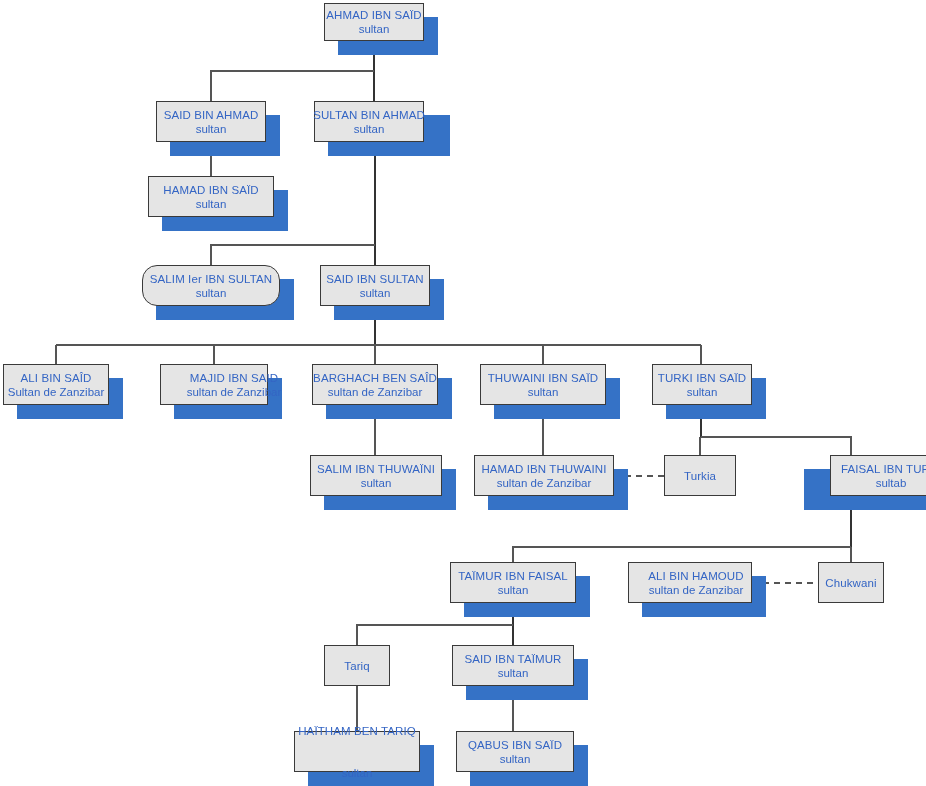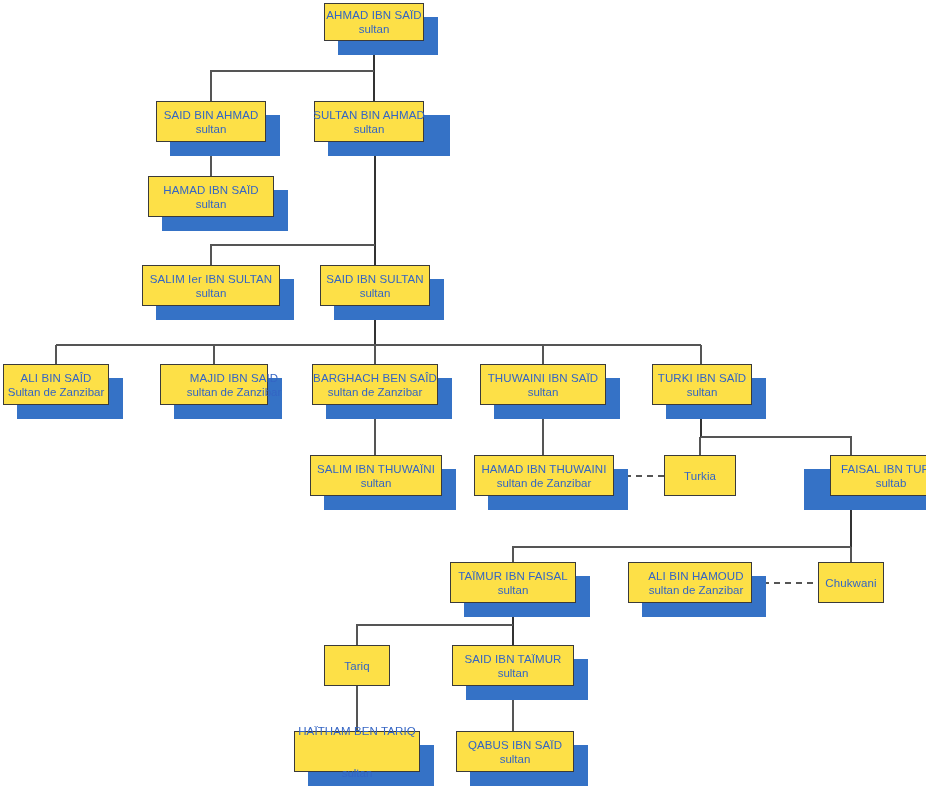--- a/index.html
+++ b/index.html
@@ -14,21 +14,21 @@
   #chart{
     position:absolute;left:0;top:0;width:926px;height:786px;
   }
   svg.lines{
     position:absolute;left:0;top:0;width:926px;height:786px;
     pointer-events:none;
   }
   .node{
     position:absolute;
     box-sizing:border-box;
-    background:#fde047;
+    background:#e5e5e5;
     border:1.5px solid #3a3a3a;
     color:#3465c4;
     text-align:center;
     font-size:11.5px;
     line-height:14px;
     display:flex;
     flex-direction:column;
     align-items:center;
     justify-content:center;
     z-index:3;
@@ -103,21 +103,21 @@
     <div class="node" style="left: 314px; top: 101px; width: 110px; height: 41px;">
       <div class="n-title">SULTAN BIN AHMAD</div>
       <div class="n-sub">sultan</div>
     </div>
     <div class="shadow" style="left: 162px; top: 190px; width: 126px; height: 41px;"></div>
     <div class="node" style="left: 148px; top: 176px; width: 126px; height: 41px; text-align: right;">
       <div class="n-title">HAMAD IBN SAÏD</div>
       <div class="n-sub">sultan</div>
     </div>
     <div class="shadow" style="left: 156px; top: 279px; width: 138px; height: 41px;"></div>
-    <div class="node" style="left: 142px; top: 265px; width: 138px; height: 41px;">
+    <div class="node" style="left: 142px; top: 265px; width: 138px; height: 41px; border-radius: 15px;">
       <div class="n-title">SALIM Ier IBN SULTAN</div>
       <div class="n-sub">sultan</div>
     </div>
     <div class="shadow" style="left: 334px; top: 279px; width: 110px; height: 41px;"></div>
     <div class="node" style="left: 320px; top: 265px; width: 110px; height: 41px;">
       <div class="n-title">SAID IBN SULTAN</div>
       <div class="n-sub">sultan</div>
     </div>
     <div class="shadow" style="left: 17px; top: 378px; width: 106px; height: 41px;"></div>
     <div class="node" style="left: 3px; top: 364px; width: 106px; height: 41px;">

